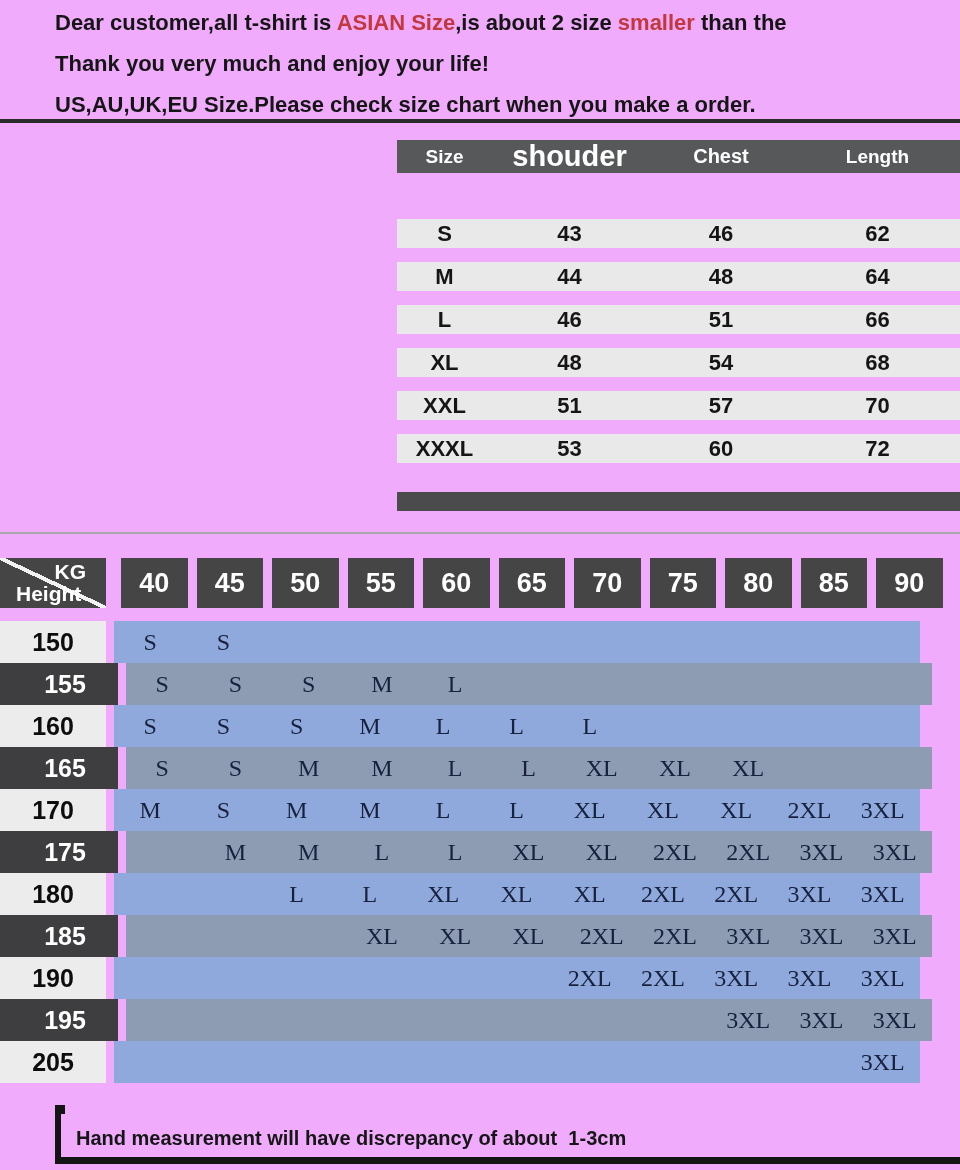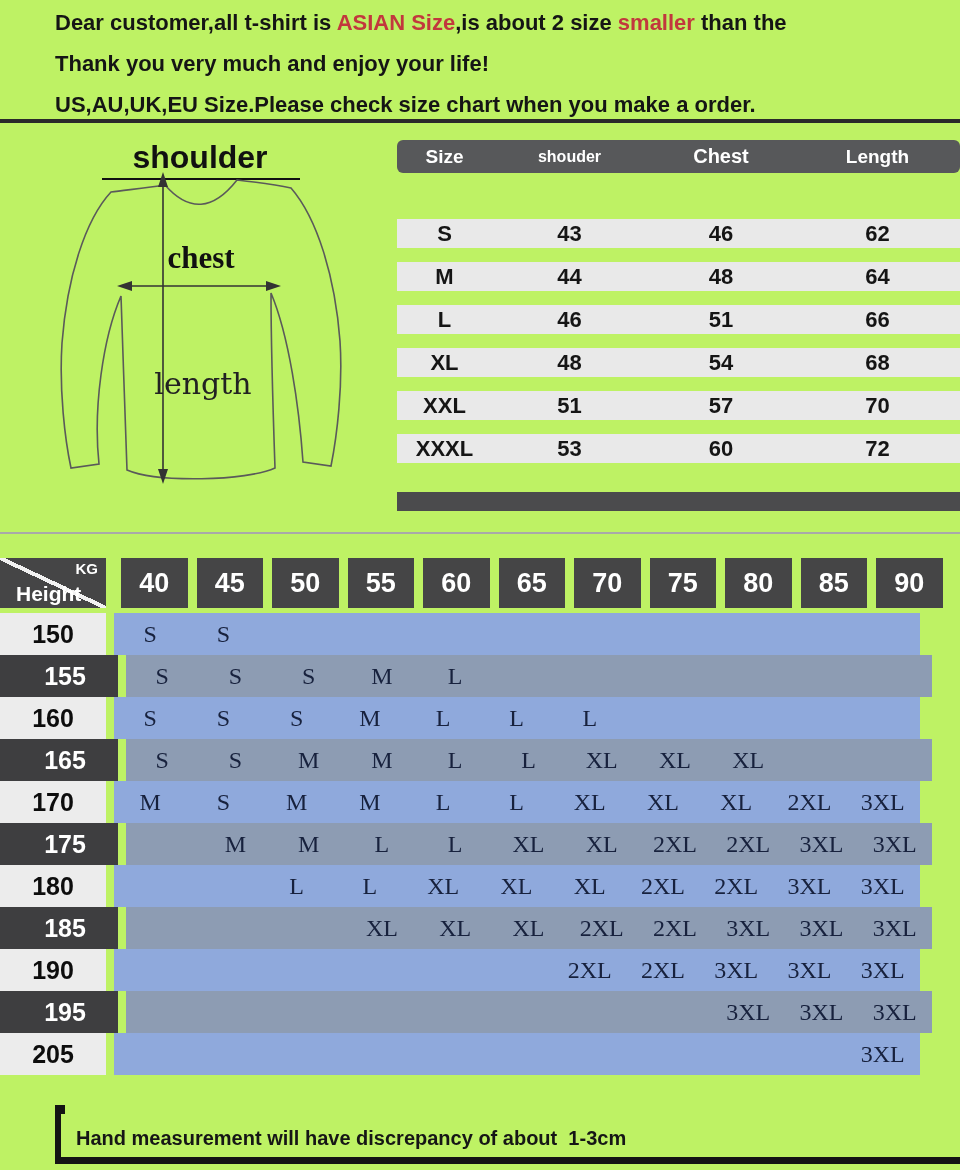--- a/index.html
+++ b/index.html
@@ -1,57 +1,57 @@
 <!DOCTYPE html>
 <html><head>
 <meta charset="utf-8">
 <style>
   html,body{margin:0;padding:0;background:#fff;}
-  .page{position:relative;width:960px;height:1170px;background:#bef264;overflow:hidden;
+  .page{position:relative;width:960px;height:1170px;background:#f0abfc;overflow:hidden;
         font-family:"Liberation Sans",sans-serif;color:#151515;}
 
   
   .top-note{position:absolute;left:55px;top:2px;width:905px;font-weight:bold;font-size:22px;}
   .note-line{height:41px;line-height:41px;white-space:nowrap;}
   .red{color:#c2383d;}
   .rule-top{position:absolute;left:0;top:119px;width:960px;height:4px;background:#2a2a2a;}
 
   
   .figure{position:absolute;left:15px;top:128px;width:380px;height:404px;}
 
   
   .size-table{position:absolute;left:397px;top:140px;width:563px;}
-  .st-header{display:flex;height:33px;align-items:center;background:#57585a;color:#fff;font-weight:bold;border-radius:6px;}
+  .st-header{display:flex;height:33px;align-items:center;background:#57585a;color:#fff;font-weight:bold;}
   .sc1{width:95px;text-align:center;}
   .sc2{width:155px;text-align:center;}
   .sc3{width:148px;text-align:center;}
   .sc4{width:165px;text-align:center;}
   .st-header .sc1{font-size:19px;}
-  .st-header .sc2{font-size:16px;}
+  .st-header .sc2{font-size:29px;}
   .st-header .sc3{font-size:20px;}
   .st-header .sc4{font-size:19px;}
   #st-rows{margin-top:46px;}
   .st-row{display:flex;height:29px;align-items:center;background:#e9e9e9;font-weight:bold;font-size:22px;}
   .st-row + .st-row{margin-top:14px;}
   .st-footer-bar{margin-top:29px;height:19px;background:#4b4b4d;}
 
   .rule-mid{position:absolute;left:0;top:532px;width:960px;height:2px;background:#a9a9a9;}
 
   
   .kg-table{position:absolute;left:0;top:558px;width:960px;}
   .kg-header{display:flex;height:50px;}
   .kg-corner{position:relative;width:106px;height:50px;flex:0 0 auto;
      background:linear-gradient(to top right,#454546 calc(50% - 2px),#f2f2f2 calc(50% - 2px),
                 #f2f2f2 calc(50% + 2px),#454546 calc(50% + 2px));}
-  .kg-corner .kg-lab{position:absolute;top:2px;right:8px;color:#fff;font-weight:bold;font-size:15px;}
+  .kg-corner .kg-lab{position:absolute;top:2px;right:20px;color:#fff;font-weight:bold;font-size:21px;}
   .kg-corner .height-lab{position:absolute;bottom:2px;left:16px;color:#fff;font-weight:bold;font-size:21px;}
   .kg-weights{display:flex;gap:9px;margin-left:15px;}
   .kg-wcell{width:66.5px;height:50px;background:#454546;color:#fff;font-weight:bold;font-size:27px;
      display:flex;align-items:center;justify-content:center;}
-  #kg-body{margin-top:5px;}
+  #kg-body{margin-top:13px;}
   .kg-row{display:flex;height:42px;}
   .kg-label{width:106px;flex:0 0 auto;text-align:center;line-height:42px;font-weight:bold;font-size:25px;}
   .kg-row.light .kg-label{background:#ececec;color:#0d0d0d;}
   .kg-row.dark  .kg-label{background:#3e3e40;color:#ffffff;padding-left:12px;}
   .kg-gap{width:7.5px;flex:0 0 auto;}
   .kg-band{width:806px;display:flex;}
   .kg-row.light .kg-band{background:#8fa9dc;}
   .kg-row.dark  .kg-band{background:#8d9cb3;}
   .kg-cell{flex:1;text-align:center;line-height:42px;
      font-family:"Liberation Serif",serif;font-size:24px;color:#17213d;}
@@ -68,53 +68,20 @@
 
 <div class="page">
 
   <div class="top-note">
     <div class="note-line"><span>Dear customer,all t-shirt is </span><span class="red">ASIAN Size</span><span>,is about 2 size </span><span class="red">smaller</span><span> than the</span></div>
     <div class="note-line">Thank you very much and enjoy your life!</div>
     <div class="note-line">US,AU,UK,EU Size.Please check size chart when you make a order.</div>
   </div>
   <div class="rule-top"></div>
 
-  <div class="figure">
-    <svg width="380" height="404" viewBox="0 0 380 404">
-      <text x="185" y="40" text-anchor="middle" font-family="Liberation Sans, sans-serif" font-size="32" font-weight="bold" fill="#111">shoulder</text>
-      <line x1="87" y1="51" x2="285" y2="51" stroke="#111" stroke-width="2"></line>
-
-      <path fill="none" stroke="#5a5a5a" stroke-width="1.6" d="M150,57
-           C132,60 110,62 96,64
-           C70,92 52,150 47,215
-           C44,262 50,312 56,340
-           L84,336
-           C78,280 88,210 106,168
-           C108,222 110,292 112,342
-           C142,355 232,353 260,340
-           C258,282 256,222 256,165
-           C274,208 284,278 288,334
-           L316,338
-           C322,308 328,258 325,213
-           C320,148 302,90 276,60
-           C258,56 240,54 222,52
-           Q186,98 150,57"></path>
-
-      <line x1="148" y1="54" x2="148" y2="346" stroke="#333" stroke-width="1.6"></line>
-      <polygon points="148,44 143,59 153,59" fill="#333"></polygon>
-      <polygon points="148,356 143,341 153,341" fill="#333"></polygon>
-
-      <line x1="112" y1="158" x2="256" y2="158" stroke="#333" stroke-width="1.6"></line>
-      <polygon points="102,158 117,153 117,163" fill="#333"></polygon>
-      <polygon points="266,158 251,153 251,163" fill="#333"></polygon>
-
-      <text x="186" y="140" text-anchor="middle" font-family="Liberation Serif, serif" font-size="31" font-weight="bold" fill="#111">chest</text>
-      <text x="188" y="266" text-anchor="middle" font-family="DejaVu Serif, serif" font-size="30" fill="#222">length</text>
-    </svg>
-  </div>
 
   <div class="size-table">
     <div class="st-header">
       <span class="sc1">Size</span>
       <span class="sc2">shouder</span>
       <span class="sc3">Chest</span>
       <span class="sc4">Length</span>
     </div>
     <div id="st-rows">
         <div class="st-row">

